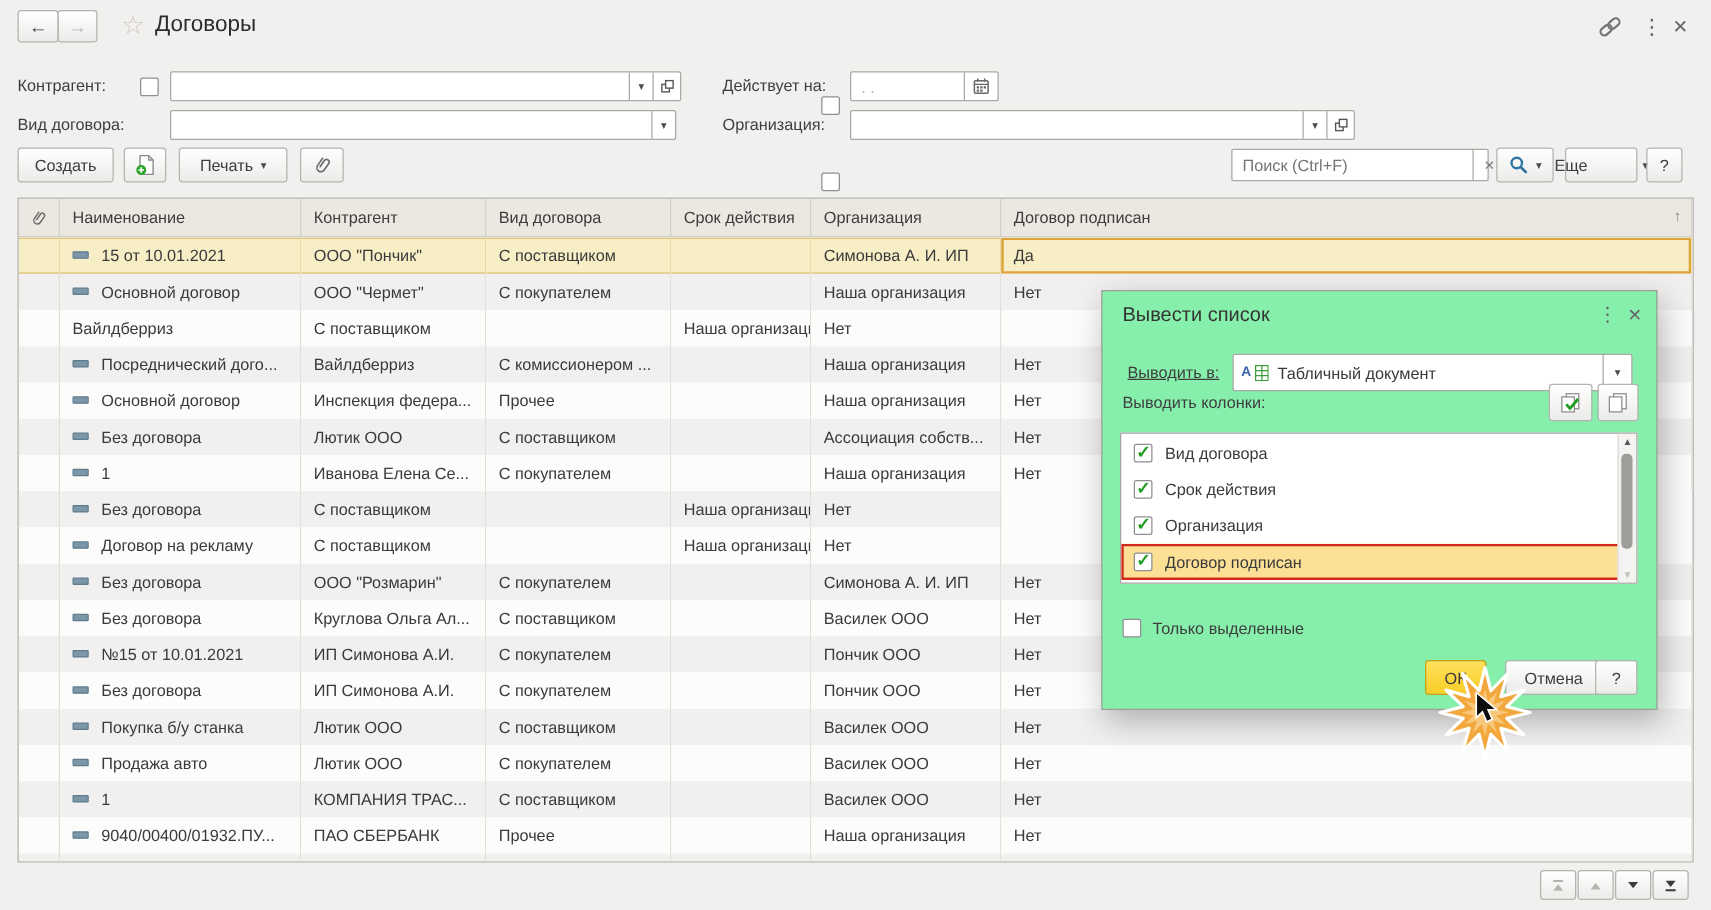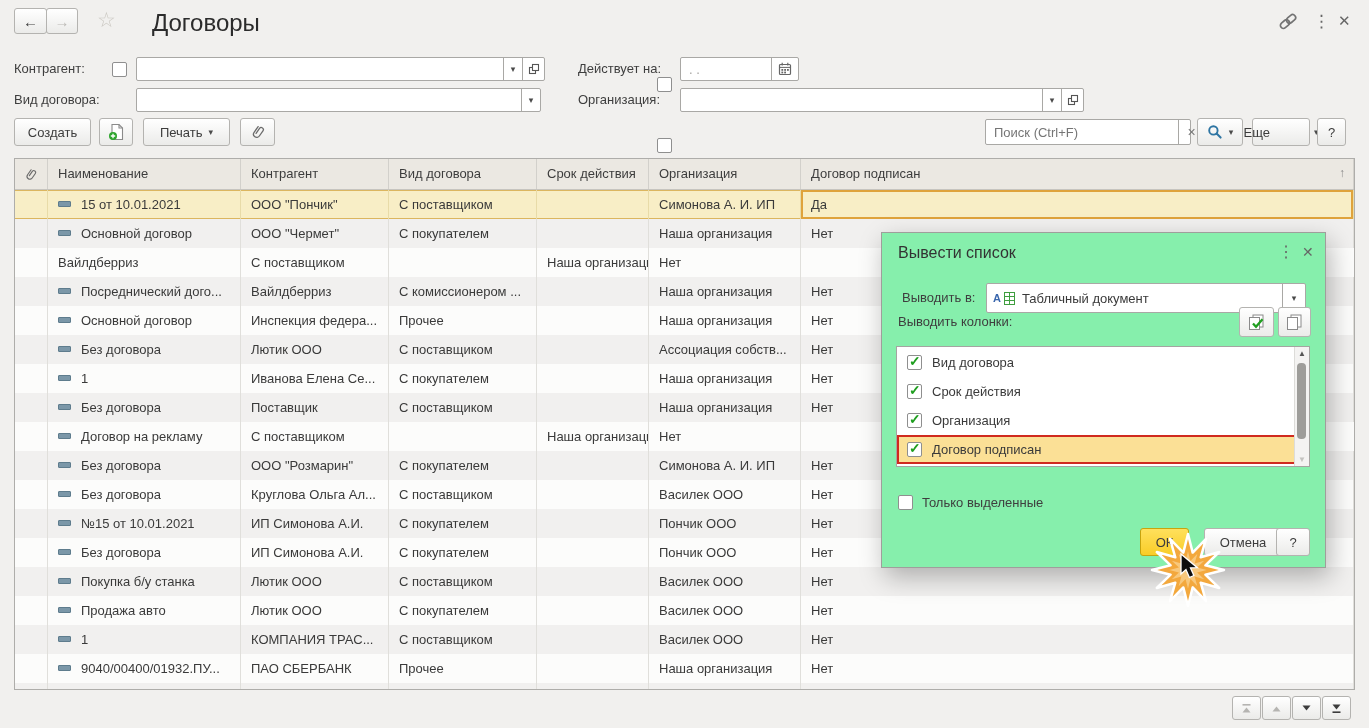--- a/index.html
+++ b/index.html
@@ -87,21 +87,21 @@
 </head>
 <body>
 
 <div class="abs btn" style="left:14px;top:8px;width:33px;height:26px;">
   <span style="font-size:15px;font-weight:bold;color:#3d3d3d;">←</span>
 </div>
 <div class="abs btn" style="left:46px;top:8px;width:32px;height:26px;">
   <span style="font-size:15px;font-weight:bold;color:#bcbab7;">→</span>
 </div>
 <div class="abs" style="left:97px;top:8px;font-size:21px;color:#ccc9c3;">☆</div>
-<div class="abs" style="left:124px;top:9px;font-size:24px;color:#2b2b2b;margin-left:28px;">Договоры</div>
+<div class="abs" style="left:124px;top:9px;font-size:18px;color:#2b2b2b;">Договоры</div>
 
 <div class="abs" style="left:1277px;top:13px;">
   <svg width="22" height="17" viewBox="0 0 22 17">
     <g stroke="#737373" stroke-width="1.7" fill="none" transform="rotate(-40 11 8.5)">
       <rect x="2" y="5.5" width="10" height="6" rx="3"></rect>
       <rect x="10" y="5.5" width="10" height="6" rx="3"></rect>
     </g>
   </svg>
 </div>
 <div class="abs" style="left:1313px;top:11px;font-size:17px;color:#666;">⋮</div>
@@ -281,21 +281,20 @@
         <div class="td"><span class="mark"></span>1</div>
         <div class="td">Иванова Елена Се...</div>
         <div class="td">С покупателем</div>
         <div class="td"></div>
         <div class="td">Наша организация</div>
         <div class="td">Нет</div>
       </div>
       <div class="grid7 trow stripe">
         <div class="td iconcell"></div>
         <div class="td"><span class="mark"></span>Без договора</div>
-        <div class="td">Поставщик</div>
         <div class="td">С поставщиком</div>
         <div class="td"></div>
         <div class="td">Наша организация</div>
         <div class="td">Нет</div>
       </div>
       <div class="grid7 trow plain">
         <div class="td iconcell"></div>
         <div class="td"><span class="mark"></span>Договор на рекламу</div>
         <div class="td">С поставщиком</div>
         <div class="td"></div>
@@ -407,21 +406,21 @@
     <path d="M1.5 1.5 L5.5 6.6 L9.5 1.5 Z" fill="#3c3c3c"></path>
       <rect x="1.5" y="8.4" width="8" height="1.6" fill="#3c3c3c"></rect>
   </svg>
 </div>
 
 <div class="abs dlg">
   <div class="dlg-title">Вывести список</div>
   <div class="dlg-icon" style="left:396px;top:9px;font-size:16px;">⋮</div>
   <div class="dlg-icon" style="left:420px;top:11px;font-size:14px;">✕</div>
 
-  <div class="lbl" style="position:absolute;left:20px;top:57px;">Выводить в:</div>
+  <div class="lbl" style="position:absolute;left:20px;top:57px;text-decoration:underline;">Выводить в:</div>
   <div class="field" style="position:absolute;left:104px;top:50px;width:318px;height:28px;">
     <div style="display:flex;align-items:center;gap:3px;padding-left:6px;flex:none;">
       <span style="color:#3a67ad;font-weight:bold;font-size:11px;">А</span>
       <svg width="11" height="13" viewBox="0 0 11 13">
         <rect x="0.5" y="0.5" width="10" height="12" fill="#fff" stroke="#3f9e3f"></rect>
         <line x1="0.5" y1="4.5" x2="10.5" y2="4.5" stroke="#3f9e3f"></line>
         <line x1="0.5" y1="8.5" x2="10.5" y2="8.5" stroke="#3f9e3f"></line>
         <line x1="5.5" y1="0.5" x2="5.5" y2="12.5" stroke="#3f9e3f"></line>
       </svg>
     </div>

